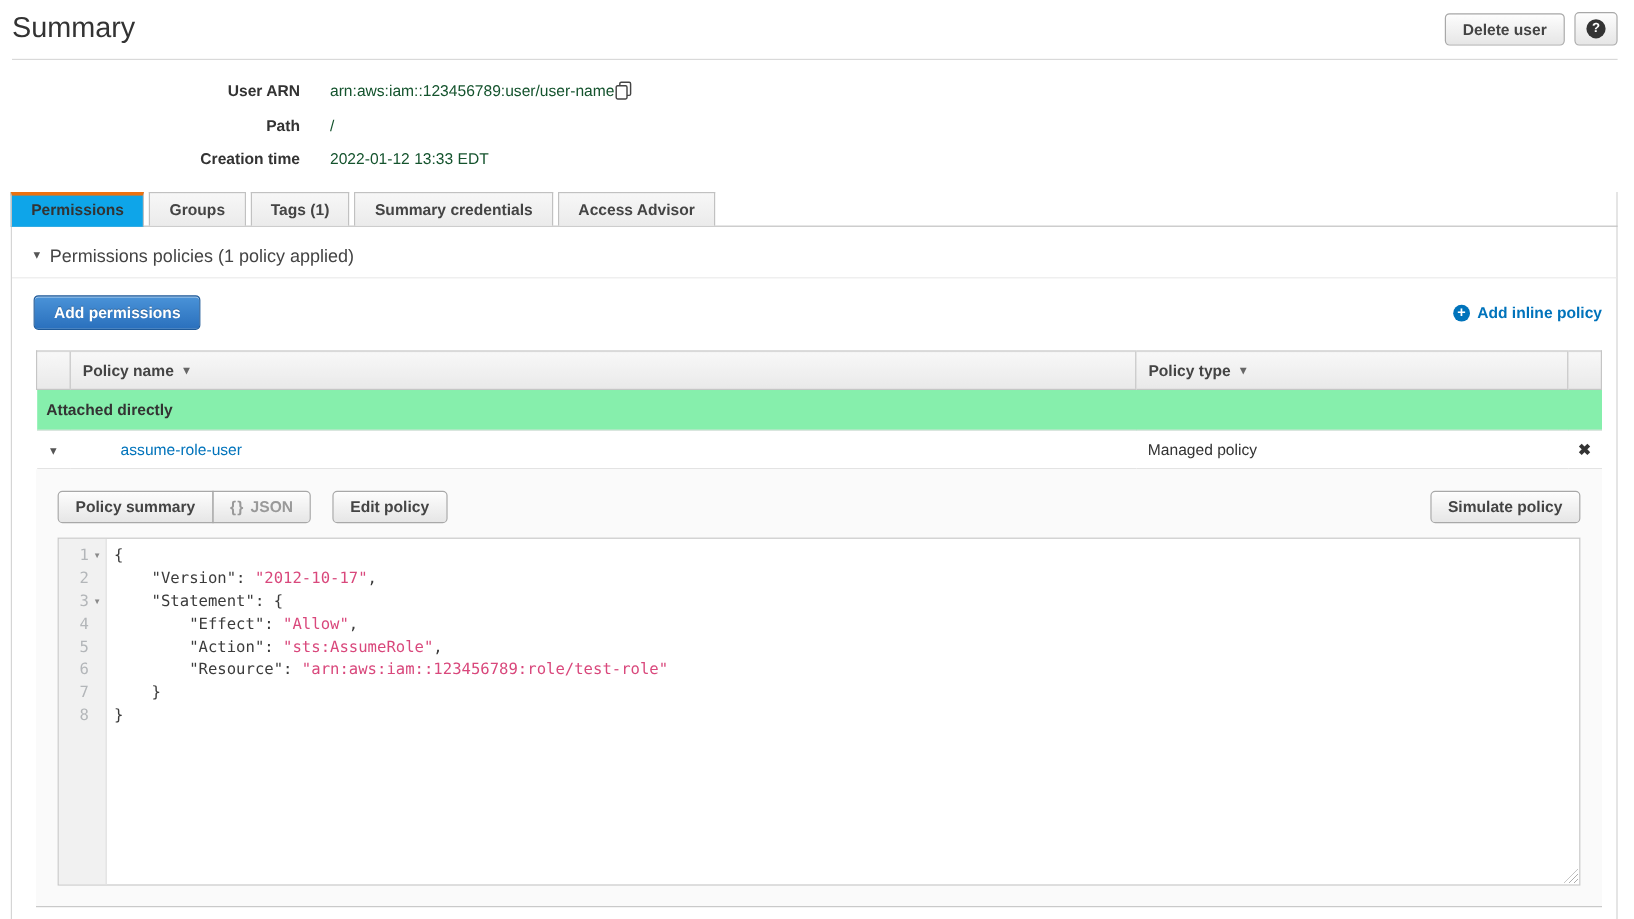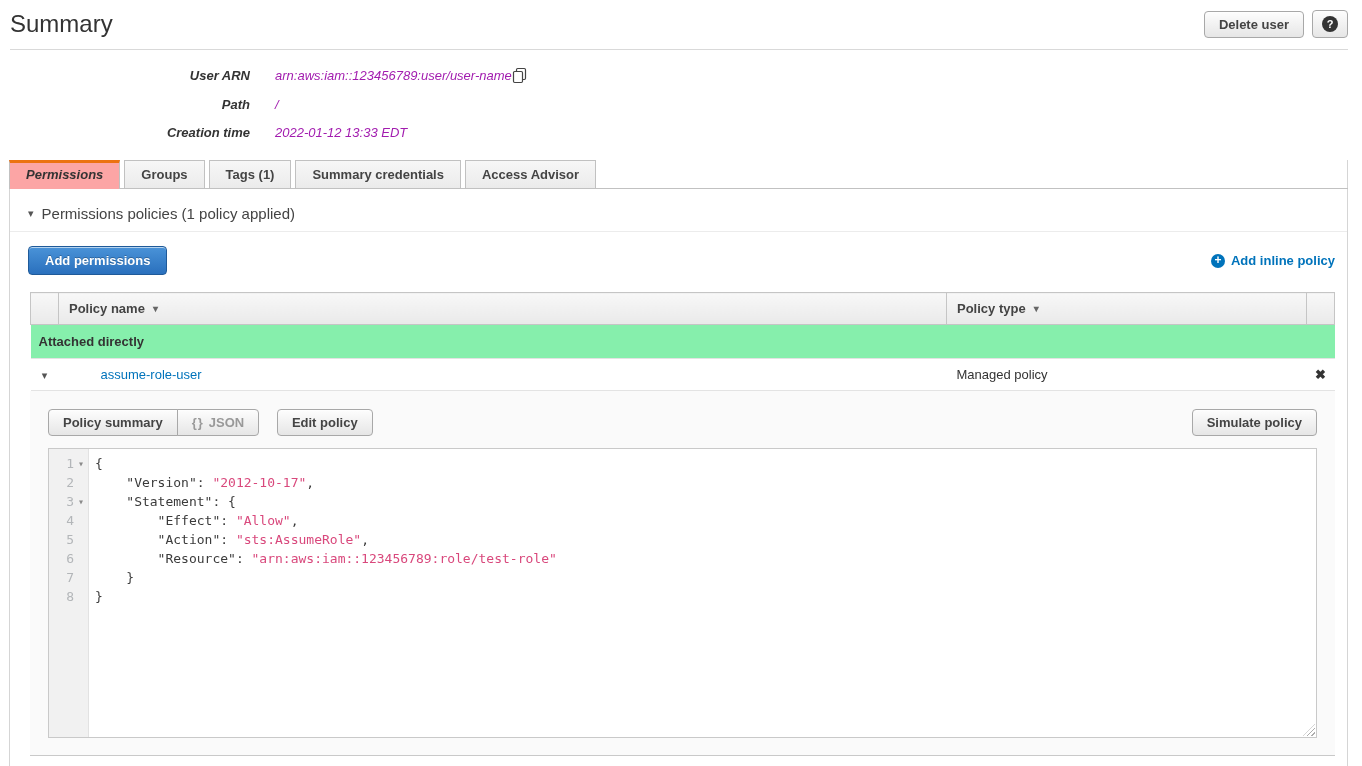--- a/index.html
+++ b/index.html
@@ -19,37 +19,37 @@
     box-shadow: 0 1px 0 rgba(255,255,255,.6) inset; }
   .btn-icon { padding: 5px 9px; }
   .help-glyph { width: 16px; height: 16px; border-radius: 50%; background: #333;
     color: #fff; font-size: 11px; font-weight: bold; display: flex;
     align-items: center; justify-content: center; line-height: 1; }
 
   .btn-primary { background: linear-gradient(#4a93d8, #2a70bd); border: 1px solid #1f5a99;
     color: #fff; padding: 6px 16px; text-shadow: 0 -1px 0 rgba(0,0,0,.25); text-align: right; }
 
   
-  .user-fields { padding: 17px 16px 20px 0; font-style: italic; }
+  .user-fields { padding: 17px 16px 20px 0; }
   .field-row { display: flex; align-items: center; margin-bottom: 13px; }
   .field-row:last-child { margin-bottom: 0; }
   .field-label { width: 250px; text-align: right; font-weight: bold; color: #333; }
-  .field-value { margin-left: 25px; color: #a21caf; display: flex; align-items: center; gap: 0; }
+  .field-value { margin-left: 25px; color: #14532d; display: flex; align-items: center; gap: 0; }
   .copy-icon { display: inline-flex; cursor: pointer; }
 
   
   .content-frame { margin: 0 14px 0 9px; border-left: 1px solid #d5d5d5;
     border-right: 1px solid #d5d5d5; min-height: 606px; }
   .tabs { display: flex; align-items: flex-end; border-bottom: 1px solid #c1c1c1;
     margin-left: -1px; margin-right: -1px; }
   .tab { margin-right: 4px; padding: 6px 16px; font-weight: bold; color: #444;
     background: linear-gradient(#f7f7f7, #ebebeb); border: 1px solid #c1c1c1;
     border-bottom: none; cursor: pointer; white-space: nowrap; }
-  .tab.active { background: #fca5a5; border-top: 3px solid #ec7211; padding-top: 4px;
-    margin-bottom: -1px; padding-bottom: 7px; color: #333; font-style: italic; }
+  .tab.active { background: #0ea5e9; border-top: 3px solid #ec7211; padding-top: 4px;
+    margin-bottom: -1px; padding-bottom: 7px; color: #333; }
 
   
   .section-header { display: flex; align-items: center; gap: 8px; margin: 16px 0 0 18px;
     font-size: 15px; color: #444; cursor: pointer; }
   .caret { font-size: 11px; color: #555; line-height: 1; }
   .section-divider { border-bottom: 1px solid #ececec; margin-top: 9px; }
 
   .actions-row { display: flex; justify-content: space-between; align-items: center;
     margin: 14px 12px 0 18px; }
   .inline-link { display: inline-flex; align-items: center; gap: 6px; color: #0073bb;

